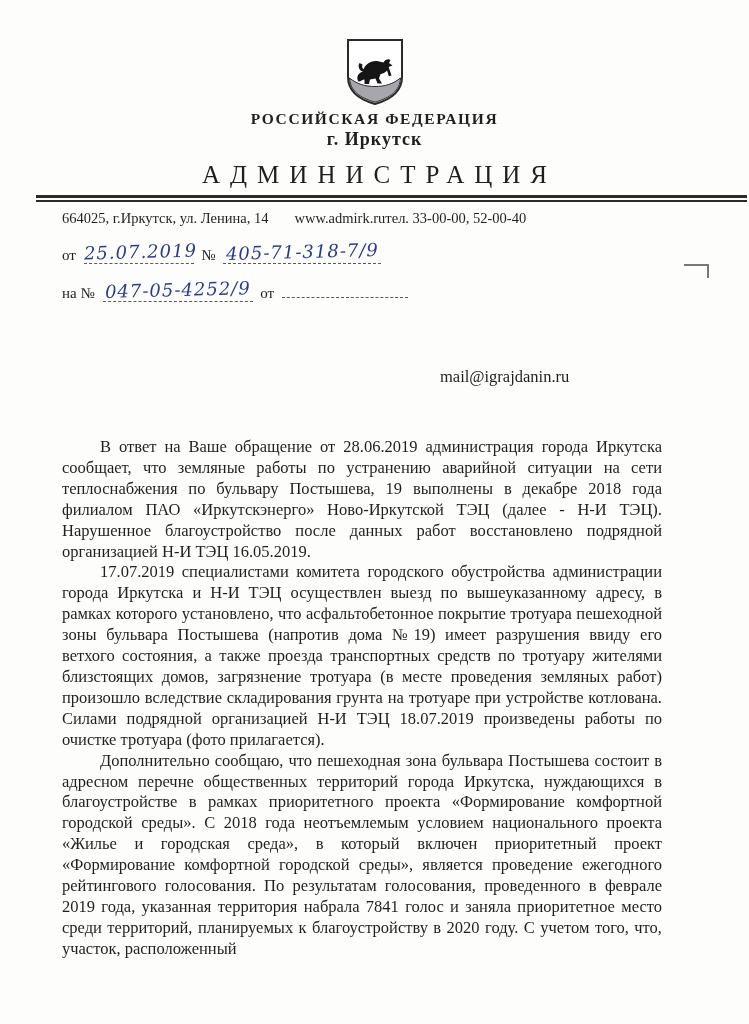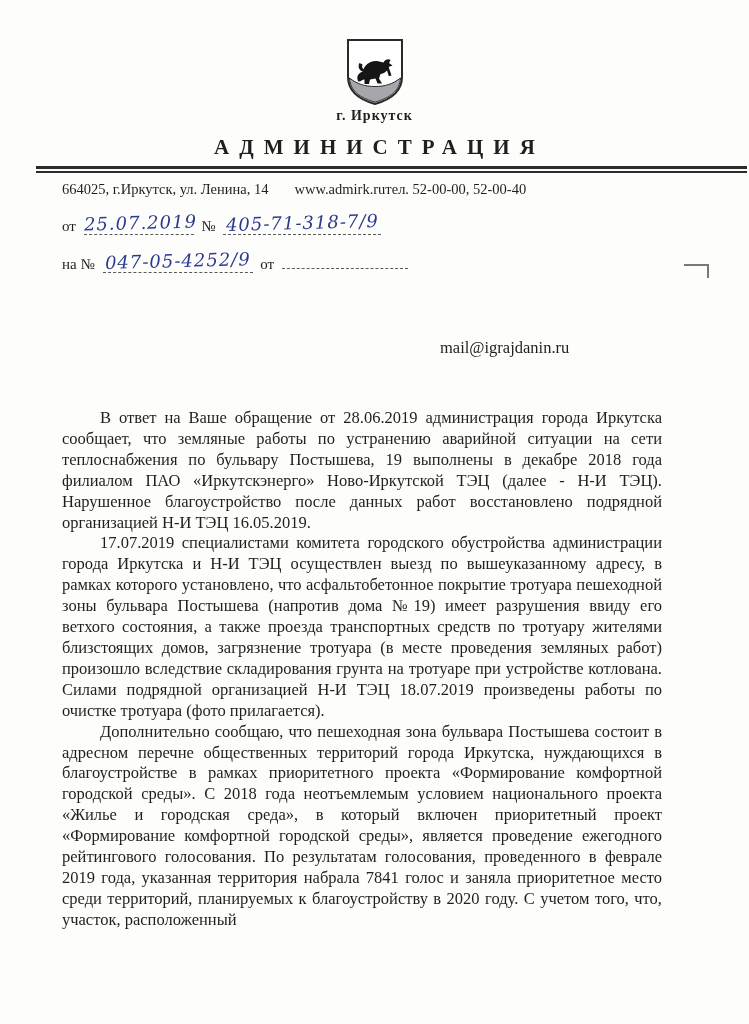--- a/index.html
+++ b/index.html
@@ -10,22 +10,22 @@
     background:#fdfdfc;
     overflow:hidden;
     font-family:"Liberation Serif", serif;
     color:#1f1f1f;
   }
   
   .letterhead{text-align:center;}
   .crest{width:66px;height:70px;margin:37px auto 0;}
   .crest svg{display:block;width:100%;height:100%;}
   .country{margin-top:3px;font-size:15.5px;font-weight:bold;letter-spacing:1.6px;}
-  .city{margin-top:1px;font-size:14px;font-weight:bold;letter-spacing:1px;}
-  .org-title{margin-top:11px;font-size:21px;font-weight:bold;letter-spacing:10px;padding-left:10px;}
+  .city{margin-top:1px;font-size:18px;font-weight:bold;letter-spacing:1px;}
+  .org-title{margin-top:11px;font-size:25px;font-weight:normal;letter-spacing:10px;padding-left:10px;}
   .double-rule{
     margin:6px 2px 0 36px;height:2px;
     border-top:3px solid #2b2b2b;border-bottom:2px solid #2b2b2b;
   }
   .contact-row{
     margin:8px 44px 0 62px;
     display:flex;justify-content:flex-start;
     font-size:14.5px;text-align:left;
   }
   .contact-row .website{margin-left:26px;}
@@ -81,28 +81,29 @@
   <header class="letterhead">
     <div class="crest">
       <svg viewBox="0 0 64 70" xmlns="http://www.w3.org/2000/svg" aria-hidden="true">
         <path d="M5 3 H59 V40 C59 55 48 62.5 32 67 C16 62.5 5 55 5 40 Z" fill="#ffffff" stroke="#2a2a2a" stroke-width="2"></path>
         <path d="M6.5 41 C14 47 22 49.5 32 49.5 C42 49.5 50 47 57.5 41 C57 54 47 60.8 32 65.2 C17 60.8 7 54 6.5 41 Z" fill="#a6a6ac" stroke="#2a2a2a" stroke-width="1"></path>
         <path d="M20.5 35 C16 33.5 14.5 29.5 16.5 26 L19.5 27.5 C18.5 29.8 19.3 31.8 22 33 Z" fill="#151515"></path>
         <path d="M15 44 C13 39 16 35.5 20 34.5 C21 28 27 23.5 34 24 L40.5 25.5 C42 22.5 45.5 21.5 47.5 23 L46 26 L49.5 28.5 L45.5 30 C45 34 41.5 36.5 37.5 37 L36 41.5 L39 46.5 L34.5 46.5 L32.5 41.5 L27 42.5 L26 47 L21.5 47 L21.5 42.5 C19 42.5 16.5 46 15 44 Z" fill="#151515"></path>
         <path d="M45.5 29.5 L48.5 38.5 L45.8 39.3 L43.2 30.5 Z" fill="#151515"></path>
       </svg>
     </div>
+    <div class="country">РОССИЙСКАЯ ФЕДЕРАЦИЯ</div>
     <div class="city">г. Иркутск</div>
     <div class="org-title">АДМИНИСТРАЦИЯ</div>
     <div class="double-rule"></div>
     <div class="contact-row">
       <span class="addr-left">
         <span>664025,  г.Иркутск, ул. Ленина, 14</span><span class="website">www.admirk.ru</span>
       </span>
-      <span>тел. 52-00-00, 52-00-40</span>
+      <span>тел. 33-00-00, 52-00-40</span>
     </div>
   </header>
 
   <section class="ref-block">
     <div class="ref-line">
       <span>от</span>
       <span class="blank w-date"><span class="hand">25.07.2019</span></span>
       <span>№</span>
       <span class="blank w-num"><span class="hand">405-71-318-7/9</span></span>
     </div>

